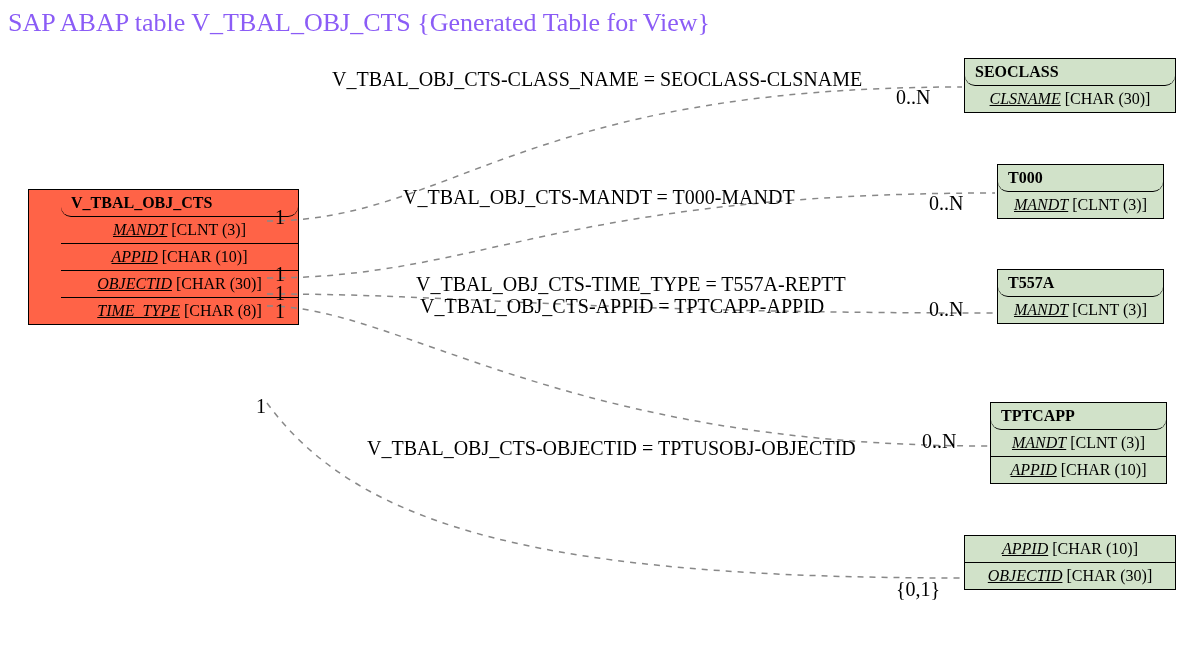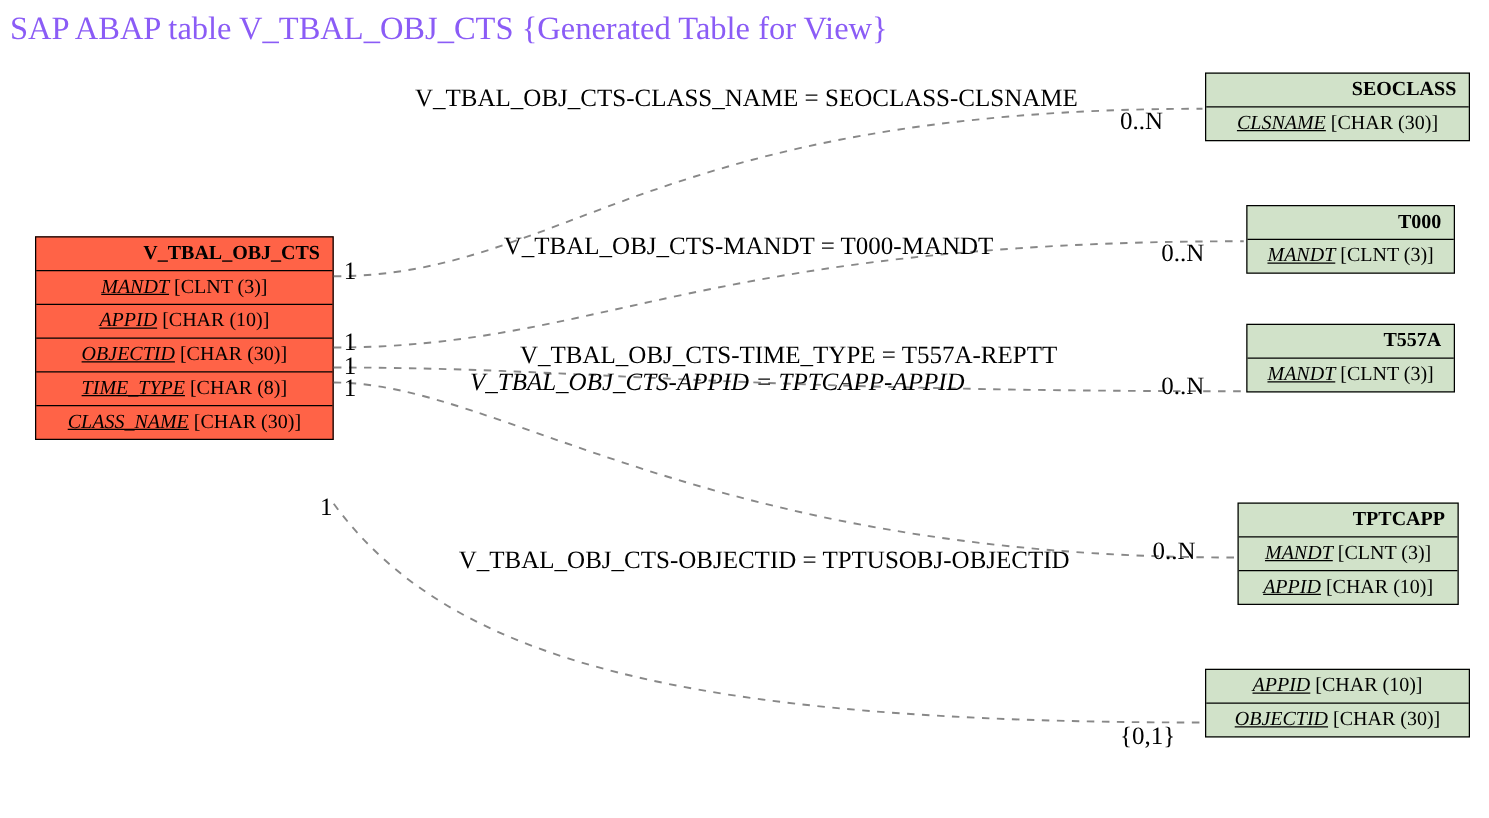--- a/index.html
+++ b/index.html
@@ -20,27 +20,29 @@
     color: #8b5cf6;
   }
   .entity {
     position: absolute;
     border: 1px solid #000;
     background: #d1e2c9;
     font-size: 16px;
   }
   .entity.main {
     background: #ff6347;
+    padding-left: 32px;
   }
   .entity .hdr {
-    text-align: right;
+    text-align: left;
     font-weight: bold;
     padding: 4px 10px;
     border-bottom: 1px solid #000;
     white-space: nowrap;
+    border-radius: 10px;
   }
   .entity .row {
     padding: 4px 10px;
     border-bottom: 1px solid #000;
     white-space: nowrap;
     text-align: center;
   }
   .entity .row:last-child {
     border-bottom: none;
   }
@@ -74,34 +76,33 @@
 <body>
 
 <div class="title">SAP ABAP table V_TBAL_OBJ_CTS {Generated Table for View}</div>
 
 <div class="entity main" style="left:28px; top:189px; width:237px;">
   <div class="hdr">V_TBAL_OBJ_CTS</div>
   <div class="row"><span class="key">MANDT</span> <span>[CLNT (3)]</span></div>
   <div class="row"><span class="key">APPID</span> <span>[CHAR (10)]</span></div>
   <div class="row"><span class="key">OBJECTID</span> <span>[CHAR (30)]</span></div>
   <div class="row"><span class="key">TIME_TYPE</span> <span>[CHAR (8)]</span></div>
-  <div class="row"><span class="key">CLASS_NAME</span> <span>[CHAR (30)]</span></div>
 </div>
 
 <div class="entity" style="left:964px; top:58px; width:210px;">
   <div class="hdr">SEOCLASS</div>
   <div class="row"><span class="key">CLSNAME</span> <span>[CHAR (30)]</span></div>
 </div>
 
 <div class="entity" style="left:997px; top:164px; width:165px;">
   <div class="hdr">T000</div>
   <div class="row"><span class="key">MANDT</span> <span>[CLNT (3)]</span></div>
 </div>
 
-<div class="entity" style="left:997px; top:259px; width:165px;">
+<div class="entity" style="left:997px; top:269px; width:165px;">
   <div class="hdr">T557A</div>
   <div class="row"><span class="key">MANDT</span> <span>[CLNT (3)]</span></div>
 </div>
 
 <div class="entity" style="left:990px; top:402px; width:175px;">
   <div class="hdr">TPTCAPP</div>
   <div class="row"><span class="key">MANDT</span> <span>[CLNT (3)]</span></div>
   <div class="row"><span class="key">APPID</span> <span>[CHAR (10)]</span></div>
 </div>
 
@@ -114,21 +115,21 @@
   <path d="M 267 221 C 450 221, 520 87, 962 87"></path>
   <path d="M 267 278 C 480 278, 560 193, 995 193"></path>
   <path d="M 267 294 C 470 294, 570 313, 995 313"></path>
   <path d="M 267 306 C 400 306, 560 446, 988 446"></path>
   <path d="M 267 403 C 360 530, 550 578, 962 578"></path>
 </svg>
 
 <div class="label" style="left:332px; top:68px;">V_TBAL_OBJ_CTS-CLASS_NAME = SEOCLASS-CLSNAME</div>
 <div class="label" style="left:403px; top:186px;text-align:center;">V_TBAL_OBJ_CTS-MANDT = T000-MANDT</div>
 <div class="label" style="left:384px; top:273px;margin-left:32px;">V_TBAL_OBJ_CTS-TIME_TYPE = T557A-REPTT</div>
-<div class="label" style="left:376px; top:295px;font-style:italic;">V_TBAL_OBJ_CTS-APPID = TPTCAPP-APPID</div>
+<div class="label" style="left:420px; top:295px;">V_TBAL_OBJ_CTS-APPID = TPTCAPP-APPID</div>
 <div class="label" style="left:367px; top:437px;">V_TBAL_OBJ_CTS-OBJECTID = TPTUSOBJ-OBJECTID</div>
 
 <div class="label" style="left:275px; top:206px;">1</div>
 <div class="label" style="left:275px; top:263px;">1</div>
 <div class="label" style="left:275px; top:282px;">1</div>
 <div class="label" style="left:275px; top:300px;">1</div>
 <div class="label" style="left:256px; top:395px;">1</div>
 
 <div class="label" style="left:896px; top:86px;">0..N</div>
 <div class="label" style="left:929px; top:192px;">0..N</div>

